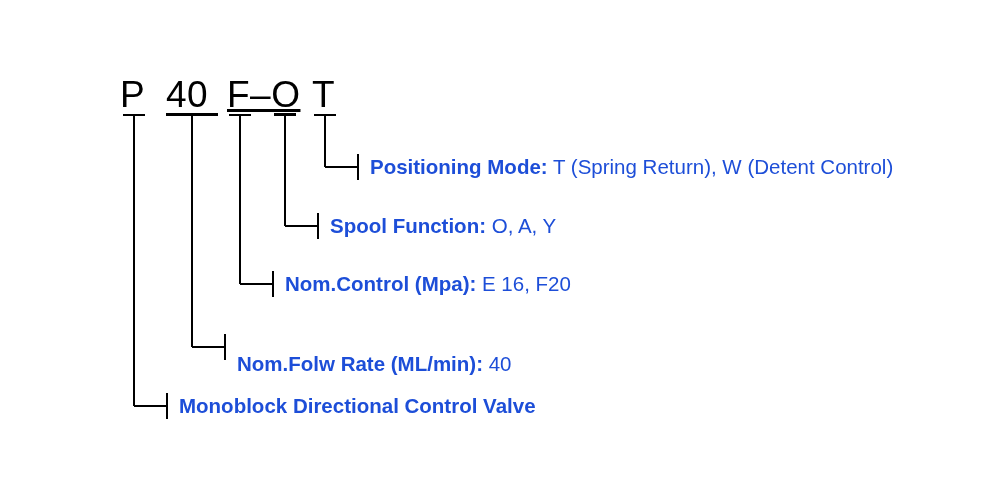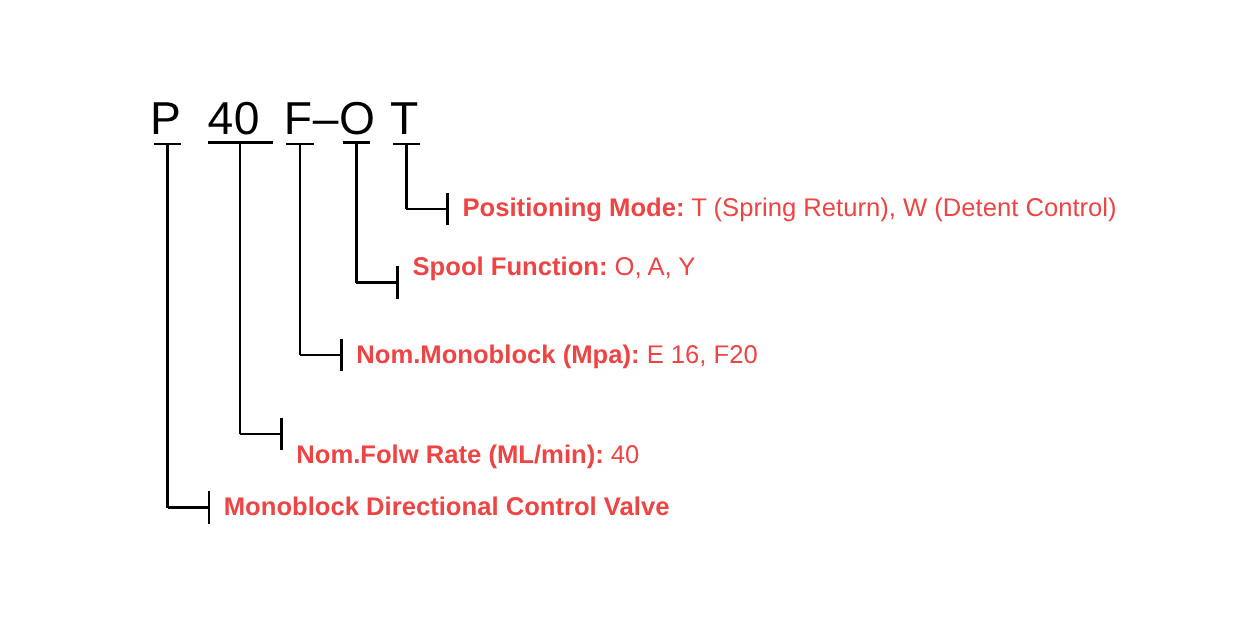--- a/index.html
+++ b/index.html
@@ -32,21 +32,21 @@
     font-size: 37px;
     line-height: 1;
     letter-spacing: 0.5px;
     color: #000000;
   }
   .callout-label {
     position: absolute;
     white-space: nowrap;
     font-size: 20.5px;
     line-height: 1;
-    color: #ef4444;
+    color: #1d4ed8;
   }
   .callout-label .lead {
     font-weight: bold;
   }
   .callout-label .rest {
     font-weight: normal;
   }
 </style>
 </head>
 <body>
@@ -72,25 +72,25 @@
       <line x1="192" y1="347" x2="225" y2="347" stroke="#000000" stroke-width="2" shape-rendering="crispEdges"></line>
       <line x1="225" y1="334" x2="225" y2="360" stroke="#000000" stroke-width="2" shape-rendering="crispEdges"></line>
       <line x1="134" y1="115" x2="134" y2="406" stroke="#000000" stroke-width="2" shape-rendering="crispEdges"></line>
       <line x1="134" y1="406" x2="167" y2="406" stroke="#000000" stroke-width="2" shape-rendering="crispEdges"></line>
       <line x1="167" y1="393" x2="167" y2="419" stroke="#000000" stroke-width="2" shape-rendering="crispEdges"></line>
     </svg>
 
   <div id="code-row">
       <div class="code-line" style="left: 120px; top: 76px;">P</div>
       <div class="code-line" style="left: 166px; top: 76px;">40</div>
-      <div class="code-line" style="left: 227px; top: 76px;">F–O</div>
+      <div class="code-line" style="left: 227px; top: 76px; text-decoration: underline;">F–O</div>
       <div class="code-line" style="left: 312px; top: 76px;">T</div>
     </div>
 
   <div id="callout-rows">
       <div class="callout-label" style="left: 370px; top: 157px;"><span class="lead">Positioning Mode:</span><span class="rest"> T (Spring Return), W (Detent Control)</span></div>
-      <div class="callout-label" style="left: 330px; top: 204px;"><span class="lead">Spool Function:</span><span class="rest"> O, A, Y</span></div>
-      <div class="callout-label" style="left: 285px; top: 274px;"><span class="lead">Nom.Monoblock (Mpa):</span><span class="rest"> E 16, F20</span></div>
+      <div class="callout-label" style="left: 330px; top: 216px;"><span class="lead">Spool Function:</span><span class="rest"> O, A, Y</span></div>
+      <div class="callout-label" style="left: 285px; top: 274px;"><span class="lead">Nom.Control (Mpa):</span><span class="rest"> E 16, F20</span></div>
       <div class="callout-label" style="left: 237px; top: 354px;"><span class="lead">Nom.Folw Rate (ML/min):</span><span class="rest"> 40</span></div>
       <div class="callout-label" style="left: 179px; top: 396px; text-align: center;"><span class="lead">Monoblock Directional Control Valve</span><span class="rest"></span></div>
     </div>
 
 </div>
 
 </body></html>

